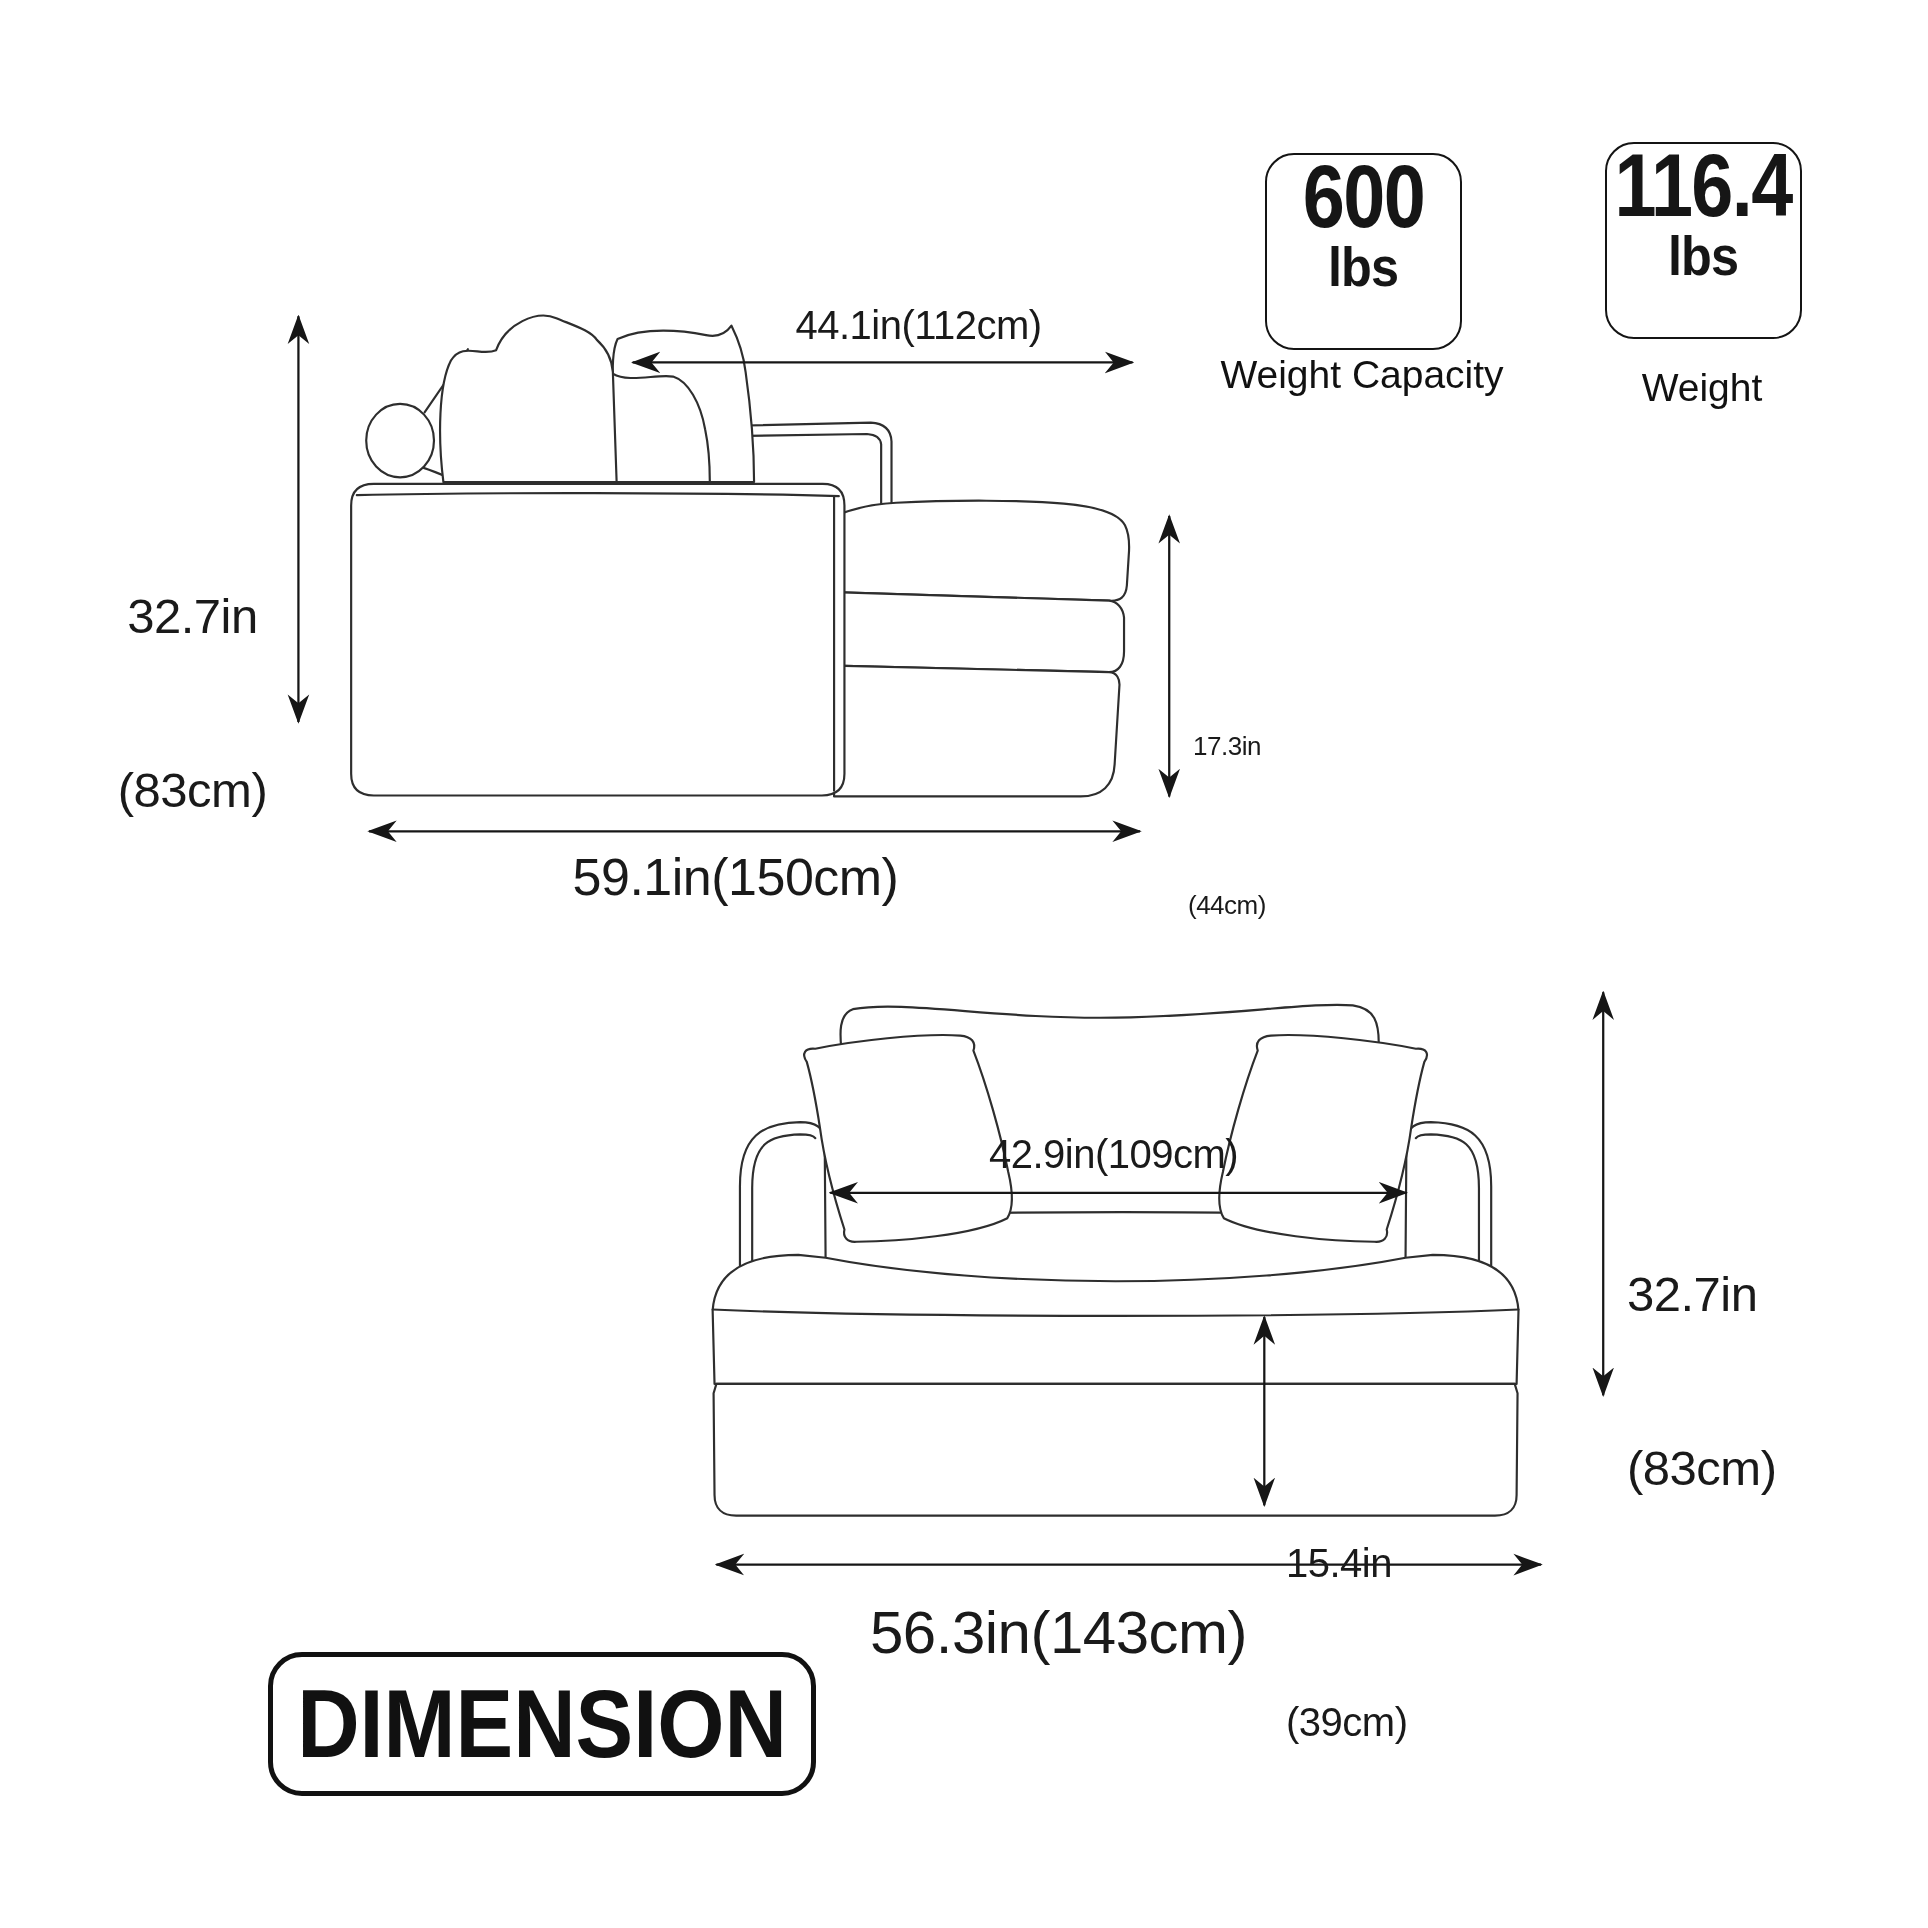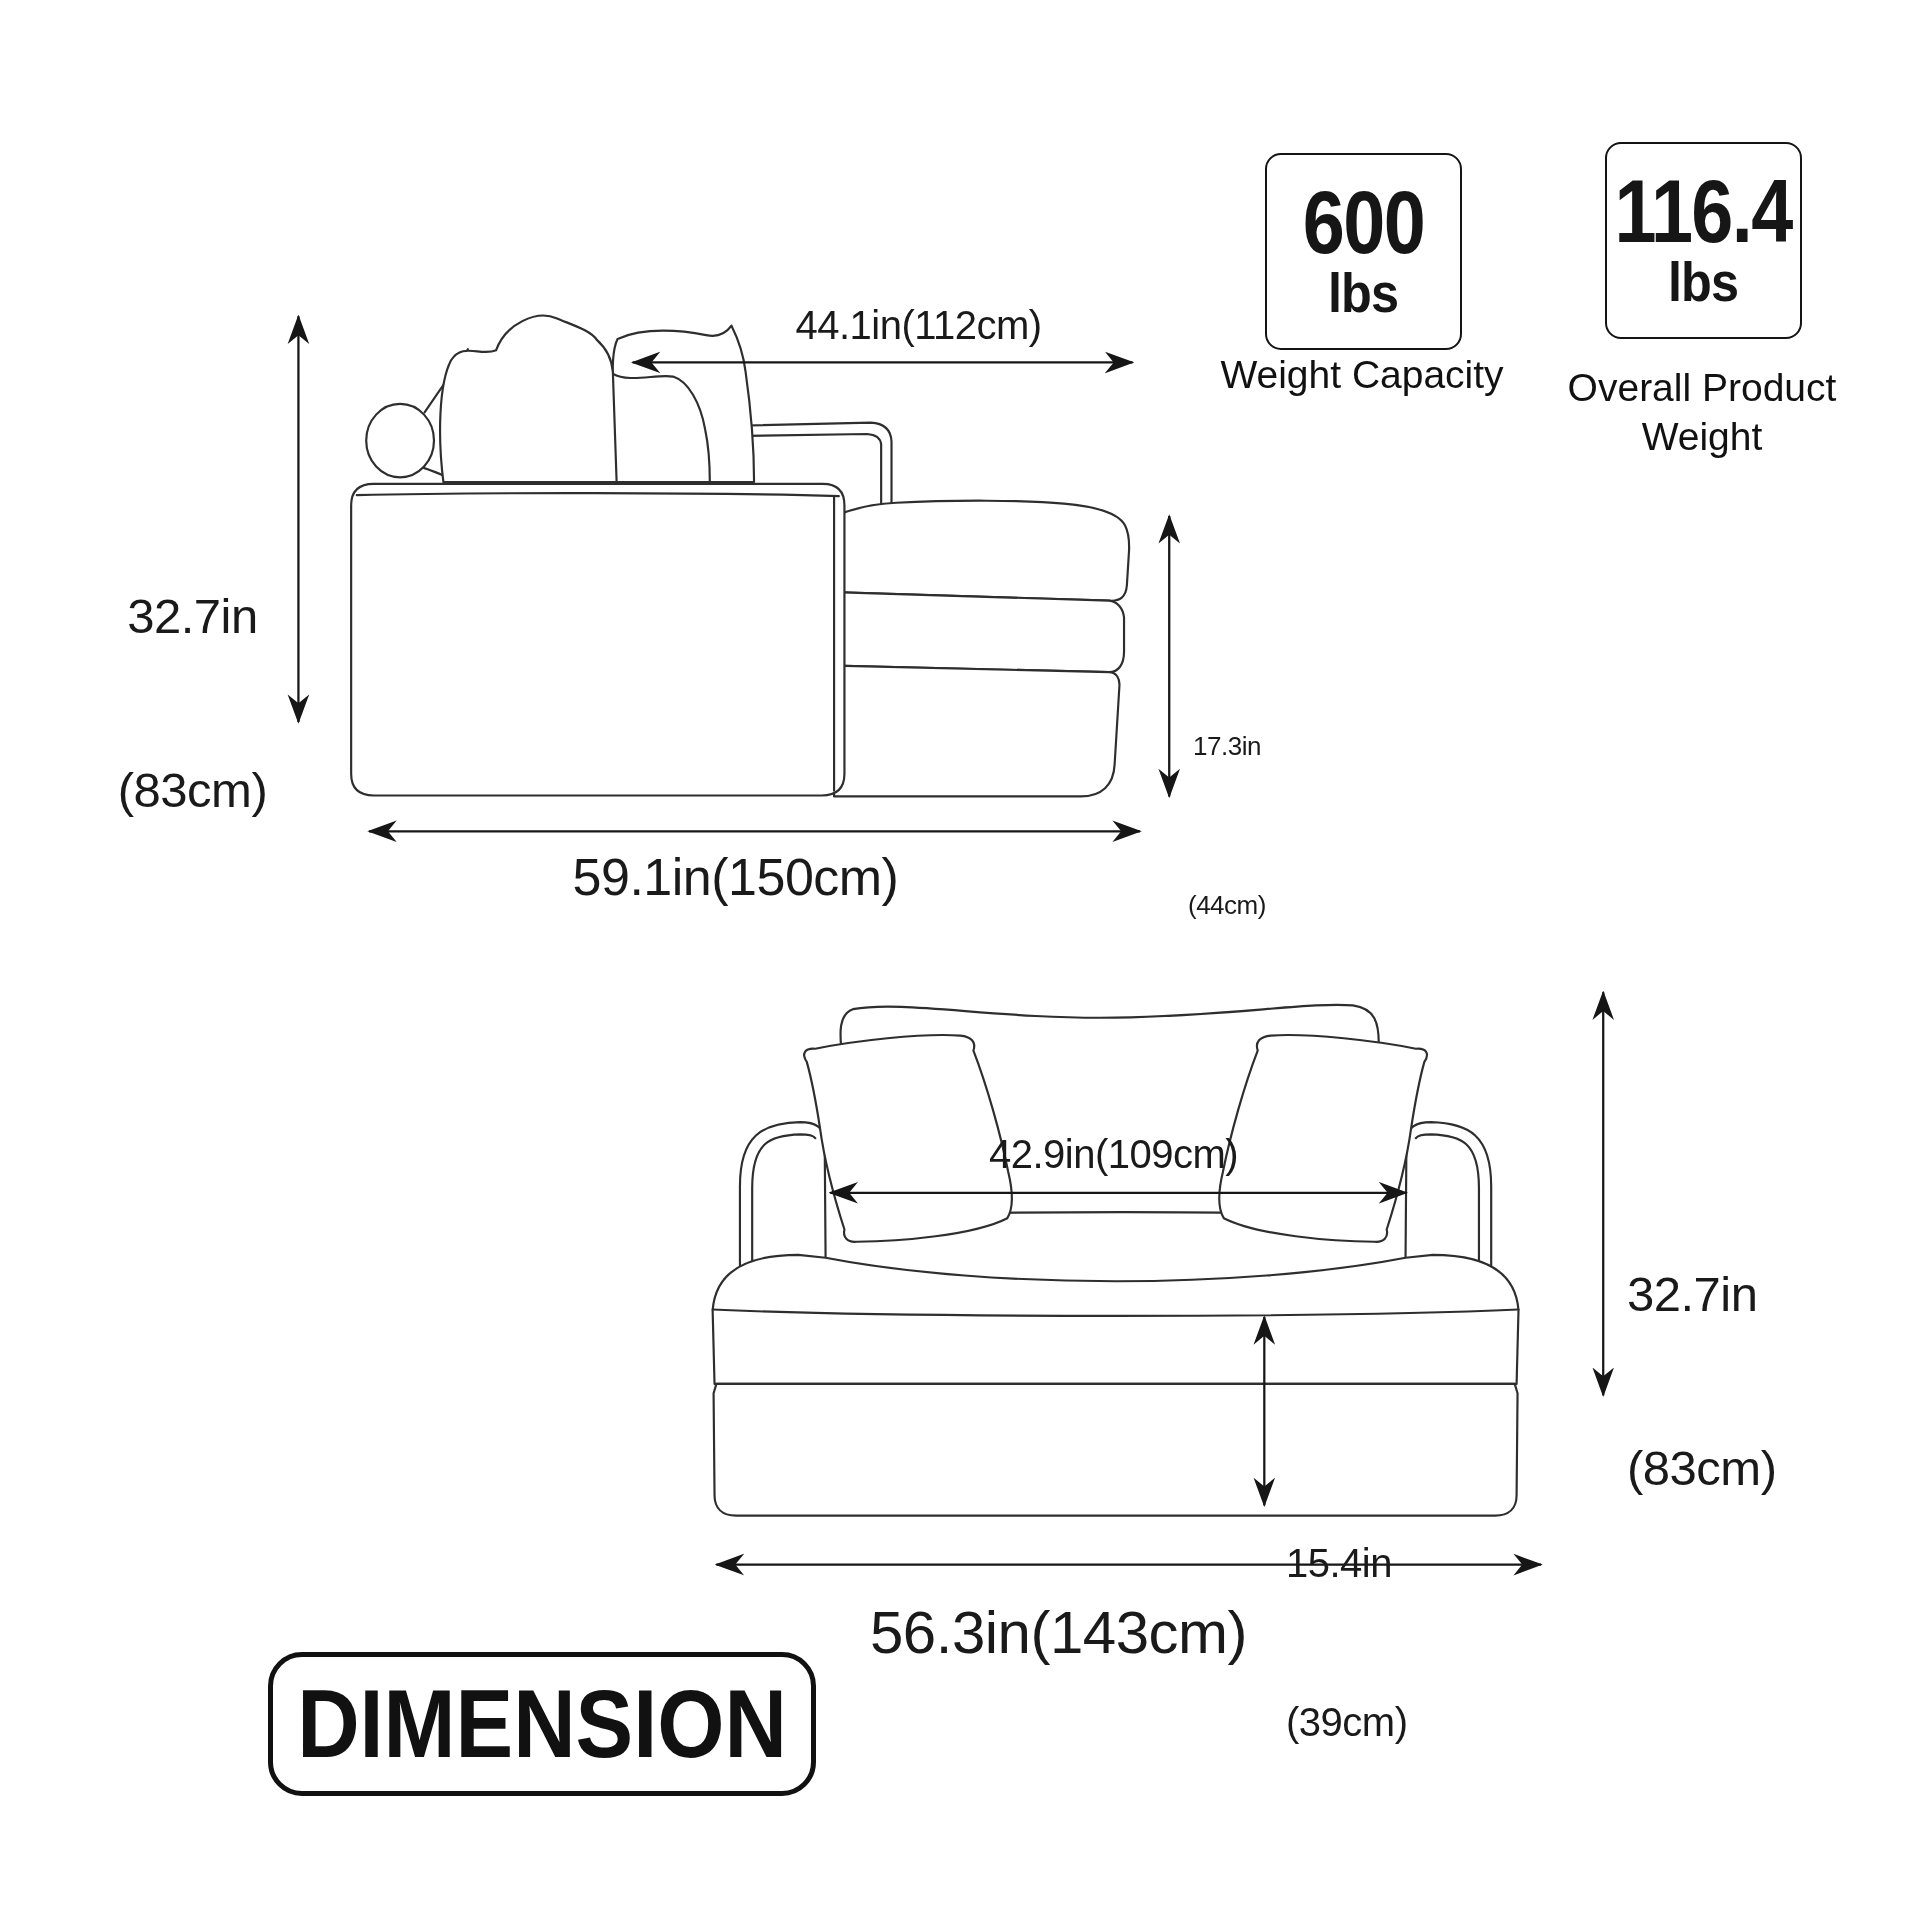--- a/index.html
+++ b/index.html
@@ -15,22 +15,22 @@
   .lbl-side-back-width{left:636px;top:303px;width:565px;font-size:40px;text-align:center;}
   .lbl-side-chaise-height{left:1188px;top:614px;font-size:26px;line-height:53px;text-align:center;}
   .lbl-side-length{left:453px;top:847px;width:565px;font-size:52px;text-align:center;}
   
   .lbl-front-inner-width{left:831px;top:1132px;width:565px;font-size:40px;text-align:center;}
   .lbl-front-height{left:1627px;top:1149px;font-size:49px;line-height:58px;text-align:left;}
   .lbl-front-seat-height{left:1286px;top:1431px;font-size:40px;line-height:53px;text-align:left;}
   .lbl-front-width{left:870px;top:1576px;width:565px;font-size:60px;margin-top:22px;}
   
   .badge{
-    position:absolute;width:193px;height:193px;border:2.8px solid #141414;border-radius:16px;
-    background:#fff;display:flex;flex-direction:column;align-items:center;justify-content:center;
+    position:absolute;width:193px;height:193px;border:2.8px solid #141414;border-radius:29px;
+    background:#fff;display:flex;flex-direction:column;align-items:center;
   }
   .badge-1{left:1265px;top:153px;}
   .badge-2{left:1605px;top:142px;}
   .badge .val{font-size:89px;font-weight:800;line-height:83px;letter-spacing:-1.9px;transform:scaleX(.85);}
   .badge .unit{font-size:56px;font-weight:800;line-height:58px;letter-spacing:-0.9px;transform:scaleX(.9);}
   .badge-label{position:absolute;font-size:39px;font-weight:500;line-height:49px;color:#111;}
   .badge-label-1{left:1202px;top:350px;width:320px;text-align:center;}
   .badge-label-2{left:1523px;top:363px;width:358px;text-align:center;}
   
   .title-box{
@@ -161,21 +161,20 @@
     <div class="val">600</div>
     <div class="unit">lbs</div>
   </div>
   <div class="badge-label badge-label-1">Weight Capacity</div>
 
   <div class="badge badge-2">
     <div class="val">116.4</div>
     <div class="unit">lbs</div>
   </div>
   <div class="badge-label badge-label-2">
-    <span style="display:block">Overall Product</span>
     <span style="display:block">Weight</span>
   </div>
 
   <div class="title-box">
     <span>DIMENSION</span>
   </div>
 
 </div>
 
 

